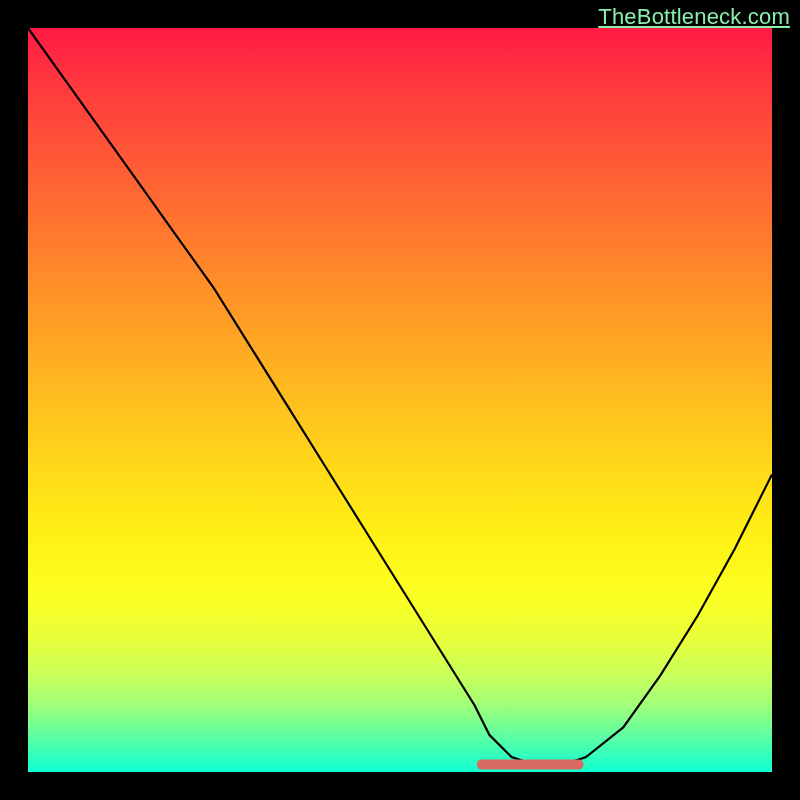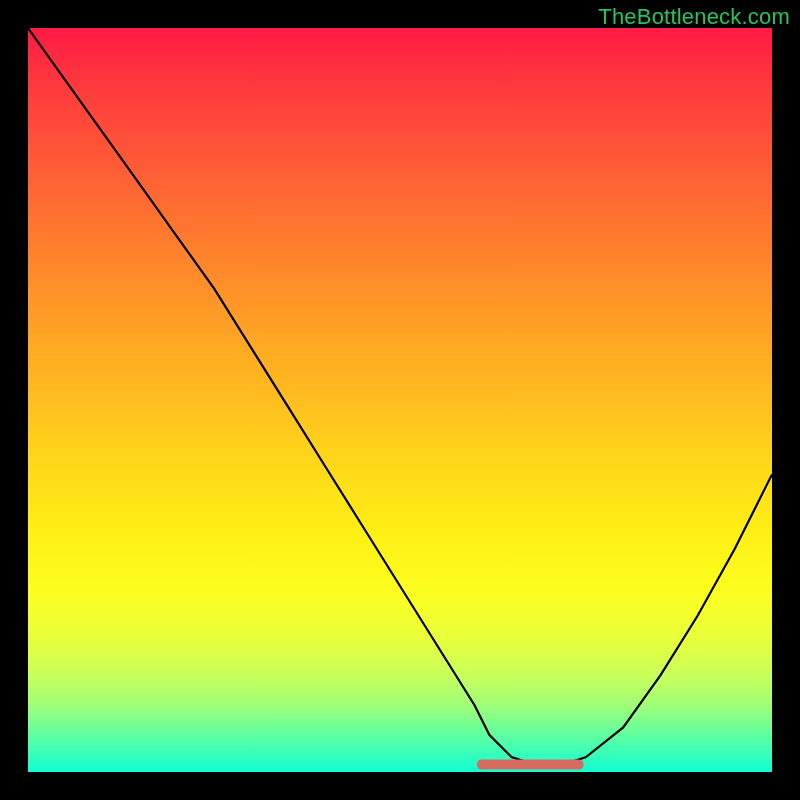--- a/index.html
+++ b/index.html
@@ -8,25 +8,26 @@
     height: 800px;
     background: #000;
     position: relative;
     font-family: Arial, sans-serif;
     overflow: hidden;
   }
   .watermark {
     position: absolute;
     top: 4px;
     right: 10px;
-    color: #22c55e;
+    color: #86efac;
     font-size: 22px;
     font-weight: normal;
     z-index: 10;
     letter-spacing: 0.2px;
+    text-decoration: underline;
   }
   .plot-area {
     position: absolute;
     left: 28px;
     top: 28px;
     width: 744px;
     height: 744px;
   }
   .gradient {
     position: absolute;

